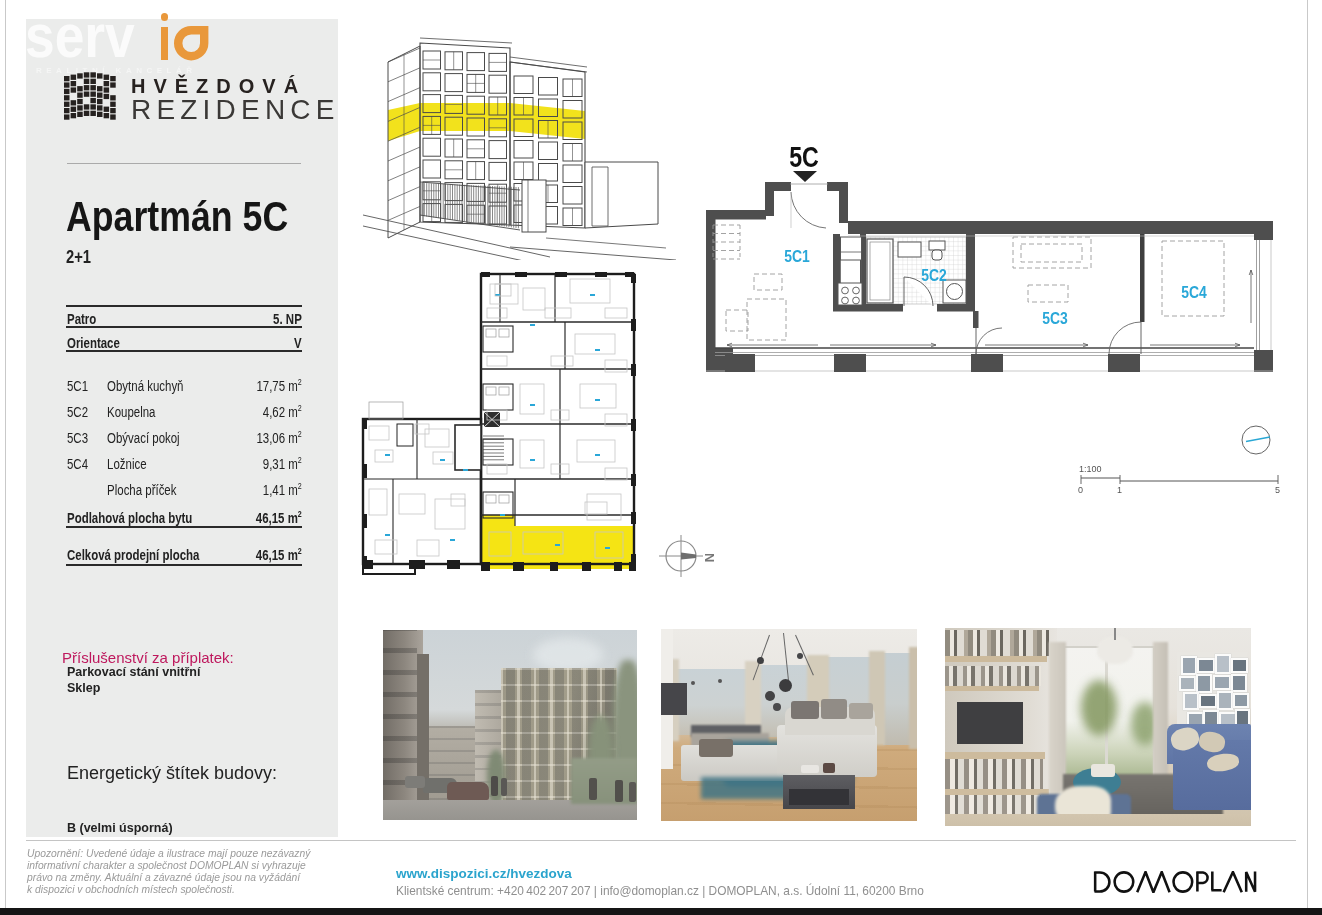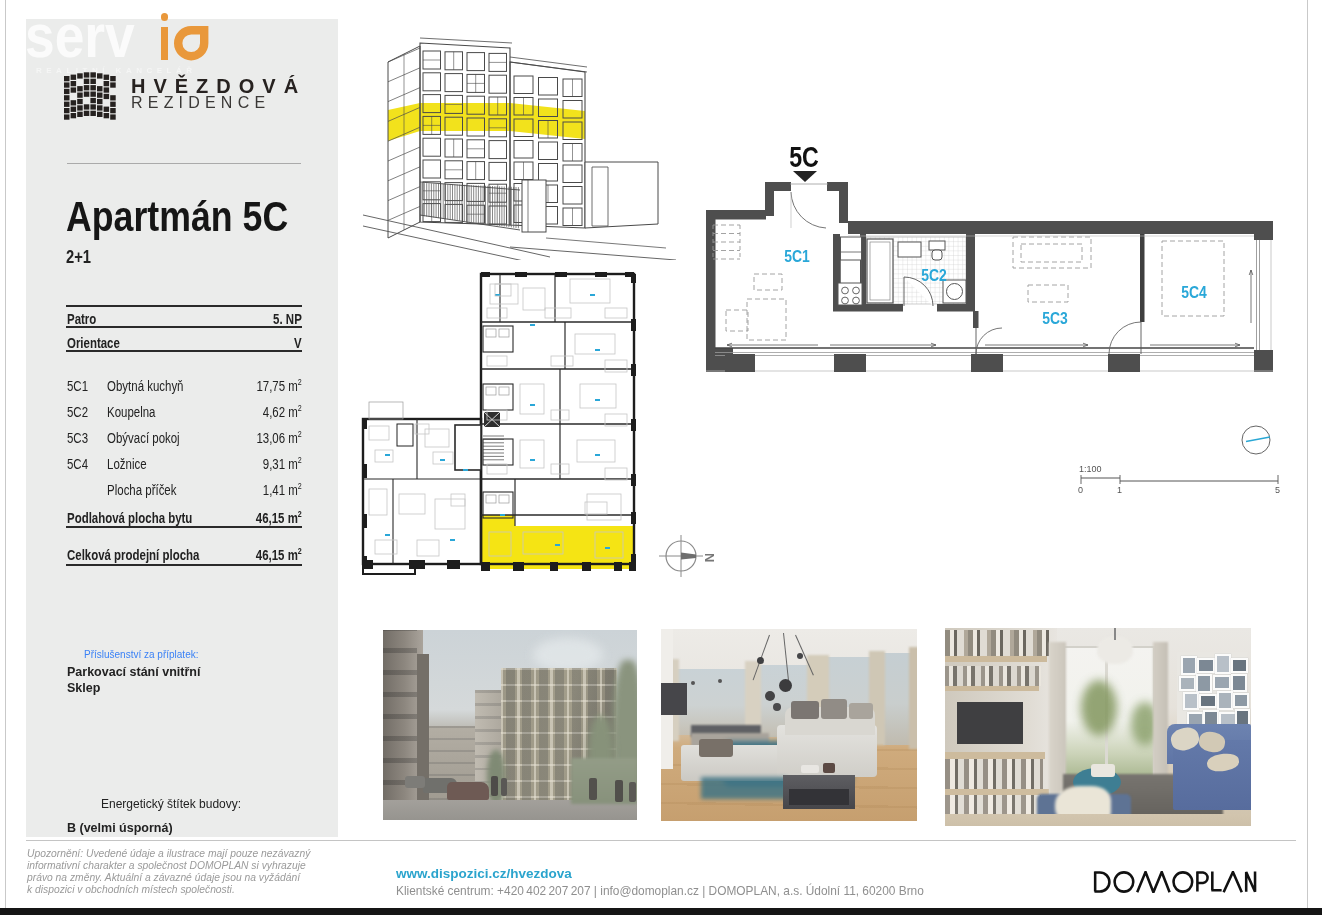--- a/index.html
+++ b/index.html
@@ -26,21 +26,21 @@
   <div class="abs" style="left:25px;top:4px;font-size:62px;font-weight:bold;color:#fbfbfb;letter-spacing:0px;line-height:64px;transform:scaleX(0.86);transform-origin:0 0;">serv</div>
   <div class="abs" style="left:161px;top:27px;width:6.5px;height:33px;background:#e9983b;"></div>
   <div class="abs" style="left:160.5px;top:13px;width:7.5px;height:7.5px;border-radius:50%;background:#e9983b;"></div>
   <svg class="abs" style="left:174px;top:25.5px;" width="35" height="35" viewBox="0 0 35 35">
     <path fill-rule="evenodd" fill="#e9983b" d="M17.2 0 L34.4 0 L34.4 17.2 A17.2 17.2 0 1 1 17.2 0 Z
       M17.2 8.4 L26 8.4 L26 17.2 A8.8 8.8 0 1 1 17.2 8.4 Z"></path>
   </svg>
   <div class="abs" style="left:36px;top:66px;font-size:8px;letter-spacing:4.5px;color:rgba(255,255,255,0.5);font-weight:bold;">REALITNÍ KANCELÁŘ</div>
 
   <div class="abs" style="left:131px;top:75px;font-size:20px;font-weight:bold;letter-spacing:8px;color:#272220;">HVĚZDOVÁ</div>
-  <div class="abs" style="left:131px;top:94px;font-size:16px;letter-spacing:5.2px;color:#3a3836;">REZIDENCE</div>
+  <div class="abs" style="left:131px;top:94px;font-size:28px;letter-spacing:5.2px;color:#3a3836;">REZIDENCE</div>
 
   <div class="abs" style="left:67px;top:163px;width:234px;height:1px;background:#aaa;"></div>
 
   <div class="abs" style="left:66px;top:193px;font-size:42px;font-weight:bold;color:#161616;transform:scaleX(0.85);transform-origin:0 0;white-space:nowrap;">Apartmán 5C</div>
   <div class="abs cond" style="left:66px;top:247px;font-size:18px;font-weight:bold;color:#222;">2+1</div>
 
   <div class="hr" style="top:305px;height:2px;"></div>
   <div class="row" style="top:311px;font-weight:bold;">Patro<span class="v">5. NP</span></div>
   <div class="hr" style="top:326px;height:1.8px;"></div>
   <div class="row" style="top:335px;font-weight:bold;">Orientace<span class="v">V</span></div>
@@ -53,24 +53,24 @@
   <div class="row" style="top:482px;">
     <span class="n">Plocha příček</span>
     <span class="v">1,41 m<sup>2</sup></span>
   </div>
 
   <div class="row" style="top:510px;font-weight:bold;">Podlahová plocha bytu<span class="v">46,15 m<sup>2</sup></span></div>
   <div class="hr" style="top:526px;height:2px;"></div>
   <div class="row" style="top:547px;font-weight:bold;">Celková prodejní plocha<span class="v">46,15 m<sup>2</sup></span></div>
   <div class="hr" style="top:564px;height:2px;"></div>
 
-  <div class="abs" style="left:84px;top:649px;font-size:10px;color:#3b82f6;">Příslušenství za příplatek:</div>
+  <div class="abs" style="left:62px;top:649px;font-size:15px;color:#be185d;">Příslušenství za příplatek:</div>
   <div class="abs" style="left:67px;top:665px;font-size:12.5px;font-weight:bold;color:#222;">Parkovací stání vnitřní</div>
   <div class="abs" style="left:67px;top:681px;font-size:12.5px;font-weight:bold;color:#222;">Sklep</div>
-  <div class="abs" style="left:67px;top:797px;font-size:12px;color:#222;margin-left:34px;">Energetický štítek budovy:</div>
+  <div class="abs" style="left:67px;top:763px;font-size:18px;color:#222;">Energetický štítek budovy:</div>
   <div class="abs" style="left:67px;top:821px;font-size:12.5px;font-weight:bold;color:#222;">B (velmi úsporná)</div>
 
   <div class="abs" style="left:26px;top:840px;width:1270px;height:1px;background:#c4c4c4;"></div>
   <div class="abs" style="left:27px;top:848px;font-size:10.3px;font-style:italic;color:#9a9a9a;line-height:12.1px;">
     Upozornění: Uvedené údaje a ilustrace mají pouze nezávazný<br>
     informativní charakter a společnost DOMOPLAN si vyhrazuje<br>
     právo na změny. Aktuální a závazné údaje jsou na vyžádání<br>
     k dispozici v obchodních místech společnosti.
   </div>
   <div class="abs" style="left:396px;top:866px;font-size:13.5px;font-weight:bold;color:#2ba4cd;">www.dispozici.cz/hvezdova</div>

